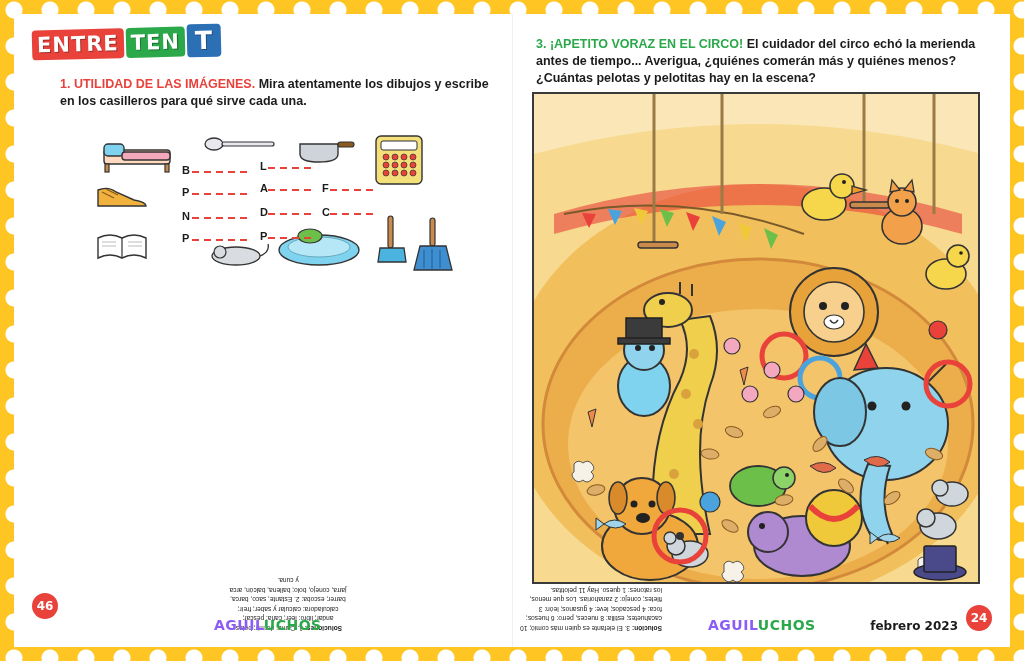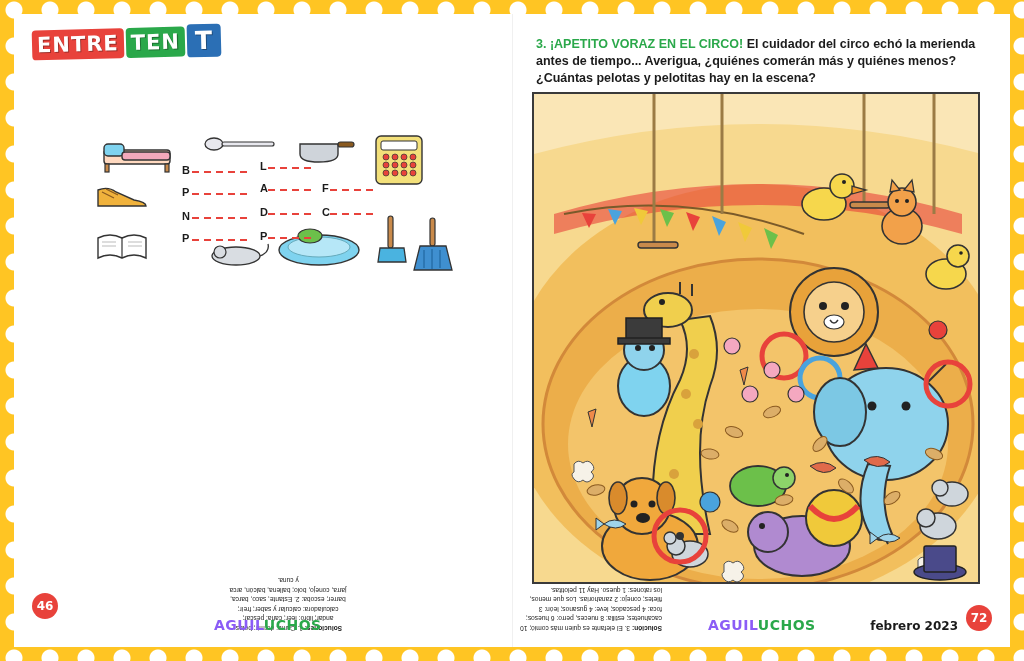--- a/index.html
+++ b/index.html
@@ -136,20 +136,25 @@
   <div class="spread">
 
     <div class="left-page">
 
       <div class="logo">
         <span class="word w1">ENTRE</span>
         <span class="word w2">TEN</span>
         <span class="word w3">T</span>
       </div>
 
+      <div id="sec1" class="act-head">
+        <span class="act-num">1.</span>
+        <span class="act-title">UTILIDAD DE LAS IMÁGENES.</span>
+        <span class="act-body">Mira atentamente los dibujos y escribe en los casilleros para qué sirve cada una.</span>
+      </div>
 
       <div class="ill1">
 
         <svg class="obj bed" viewBox="0 0 72 34">
           <rect x="2" y="10" width="66" height="14" rx="3" fill="#ffd9c0" stroke="#333" stroke-width="1.4"></rect>
           <rect x="2" y="4" width="20" height="12" rx="4" fill="#7fd3ef" stroke="#333" stroke-width="1.4"></rect>
           <rect x="20" y="12" width="48" height="8" rx="3" fill="#f3a8bb" stroke="#333" stroke-width="1.4"></rect>
           <rect x="3" y="24" width="4" height="8" fill="#c98a4b" stroke="#333" stroke-width="1.2"></rect>
           <rect x="63" y="24" width="4" height="8" fill="#c98a4b" stroke="#333" stroke-width="1.2"></rect>
         </svg>
@@ -525,21 +530,21 @@
             </g>
           </g>
         </svg>
       </div>
 
       <div id="sol-right" class="solutions">
         <b>Solución:</b>
         <span>3. El elefante es quien más comió; 10 cacahuetes; estilla: 8 nueces, perro: 6 huesos; foca: 4 pescados; leve: 4 gusanos; león: 3 filetes; conejo: 2 zanahorias. Los que menos, los ratones: 1 queso. Hay 11 pelotitas.</span>
       </div>
 
-      <div id="pg-right" class="pagebadge">72</div>
+      <div id="pg-right" class="pagebadge">24</div>
       <div id="brand-right" class="brand">
         <span class="b1">AGUIL</span><span class="b2">UCHOS</span>
       </div>
       <div class="date">febrero 2023</div>
     </div>
 
     <div class="gutter"></div>
   </div>
 </div>
 

